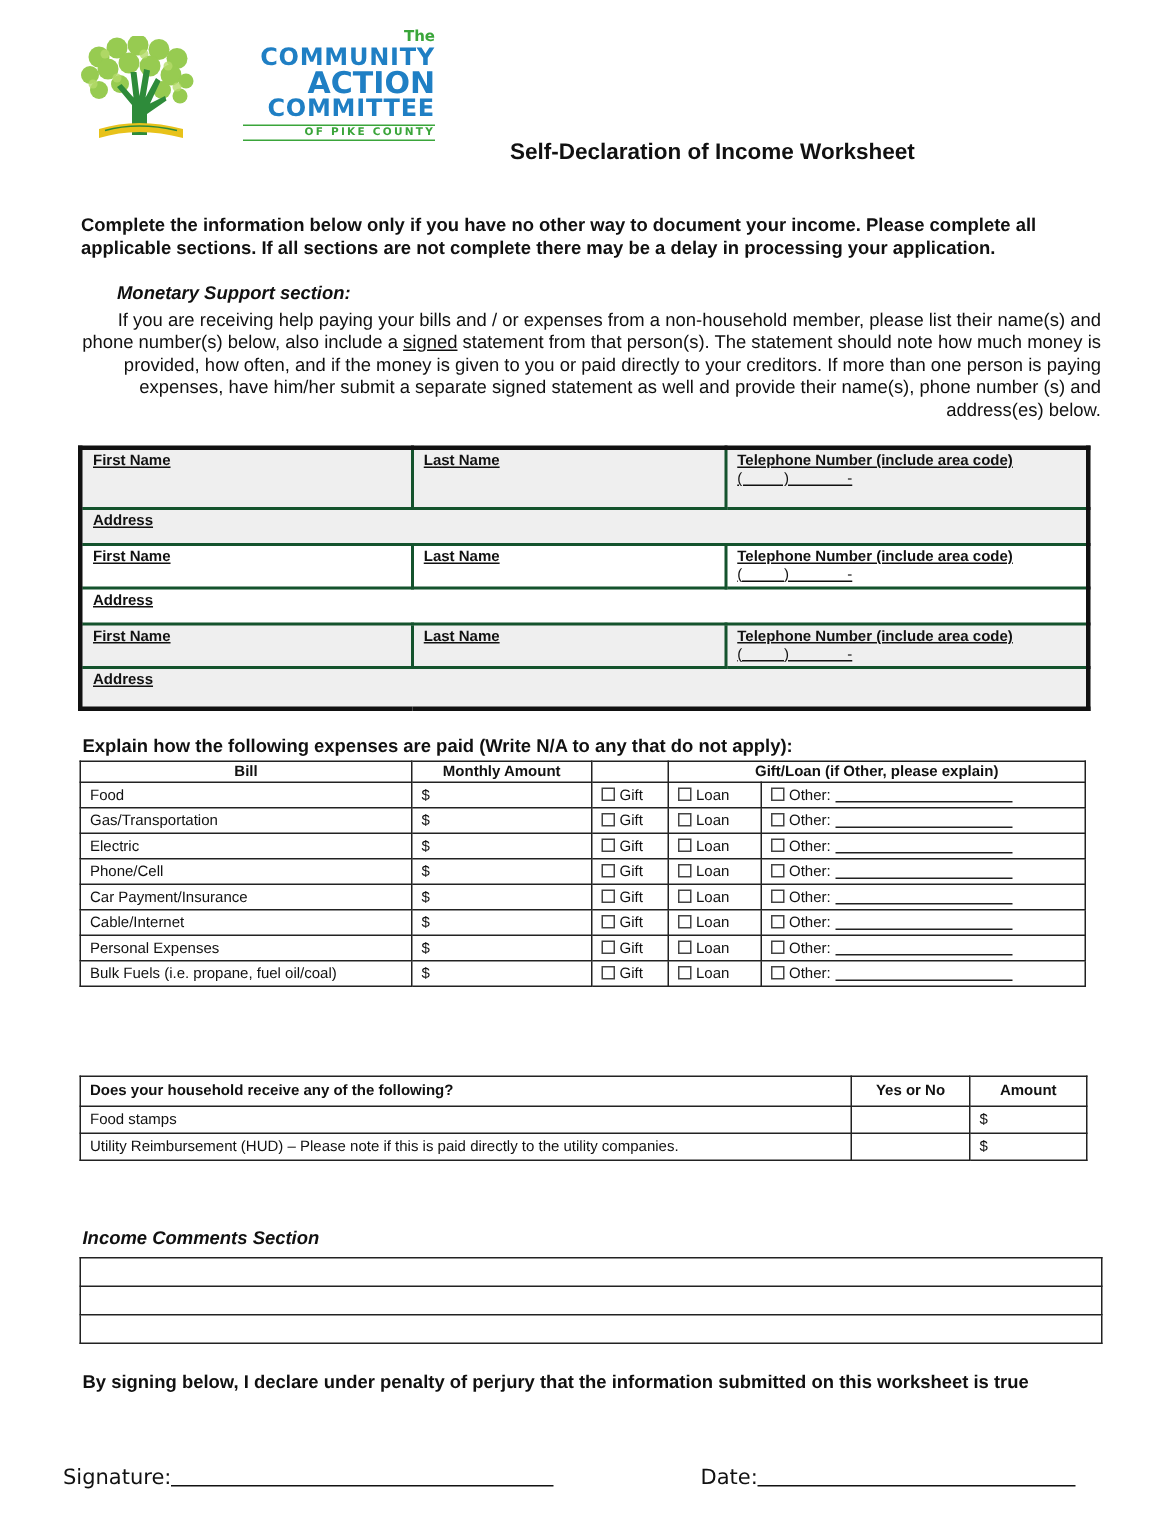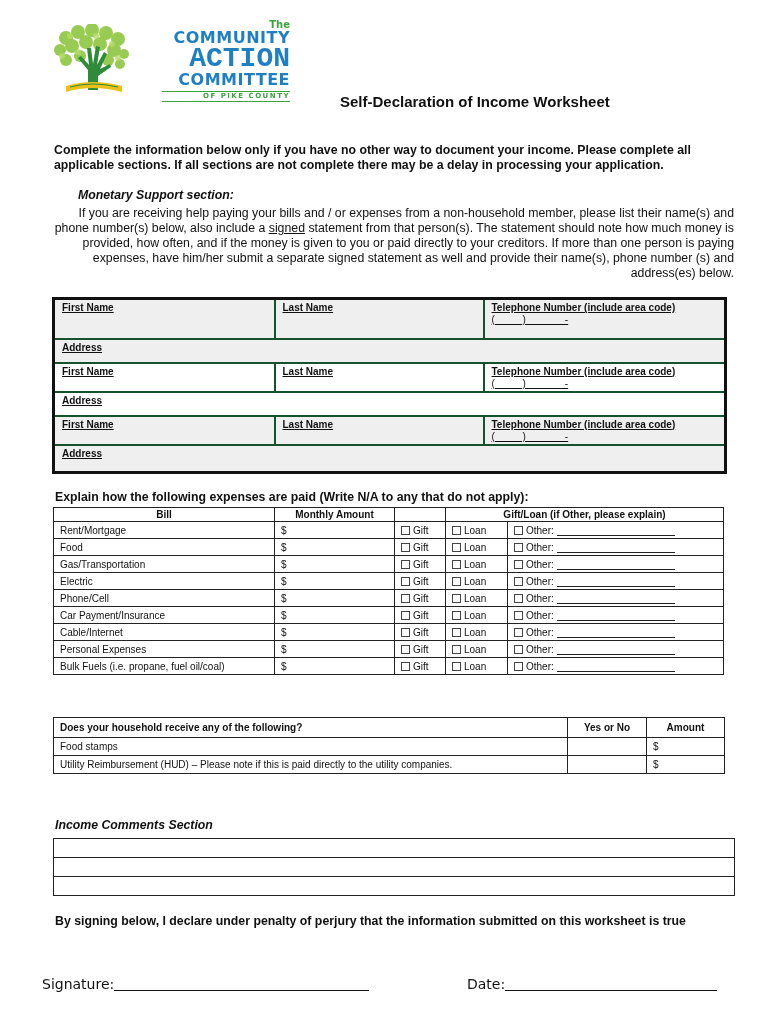--- a/index.html
+++ b/index.html
@@ -5,21 +5,21 @@
   * { box-sizing: border-box; margin: 0; padding: 0; }
   html, body { width: 770px; height: 1024px; background: #ffffff; overflow: hidden; }
   body { position: relative; font-family: "Liberation Sans", sans-serif; color: #111; }
 
   
   .logo { position: absolute; left: 52px; top: 20px; width: 210px; height: 82px; }
   .logo-tree { position: absolute; left: 0; top: 4px; width: 80px; height: 78px; }
   .logo-text { position: absolute; left: 82px; top: 0; width: 128px; text-align: right; font-family: "DejaVu Sans", sans-serif; font-weight: bold; line-height: 1; margin-left: 28px; }
   .logo-the { color: #3aa53a; font-size: 10px; margin-left: 18px; }
   .logo-community { color: #1f7fc4; font-size: 16px; letter-spacing: 0.5px; }
-  .logo-action { color: #1f7fc4; font-size: 28px; letter-spacing: 0px; margin-top: -1px; font-family: Liberation Mono, monospace; }
+  .logo-action { color: #1f7fc4; font-size: 20px; letter-spacing: 0px; margin-top: -1px; }
   .logo-committee { color: #1f7fc4; font-size: 16px; letter-spacing: 0.5px; margin-top: -1px; }
   .logo-pike { color: #3aa53a; font-size: 7px; letter-spacing: 1.5px; margin-top: 3px; border-top: 1px solid #3aa53a; border-bottom: 1px solid #3aa53a; padding: 1px 0; }
 
   .title { position: absolute; left: 340px; top: 93px; font-size: 15px; font-weight: bold; }
 
   .intro { position: absolute; left: 54px; top: 143px; width: 680px; font-size: 12.3px; font-weight: bold; line-height: 15px; }
   .monetary-heading { position: absolute; left: 54px; top: 188px; font-size: 12.3px; font-weight: bold; font-style: italic; margin-left: 24px; }
   .monetary-text { position: absolute; left: 54px; top: 206px; width: 680px; font-size: 12.3px; line-height: 15px; text-align: right; }
   .monetary-text u { text-decoration: underline; }
 
@@ -154,27 +154,20 @@
   <thead>
     <tr>
       <th>Bill</th>
       <th>Monthly Amount</th>
       <th></th>
       <th colspan="2">Gift/Loan (if Other, please explain)</th>
     </tr>
   </thead>
   <tbody id="expenses-body">
       <tr>
-        <td><span>Rent/Mortgage</span></td>
-        <td><span>$</span></td>
-        <td><span class="cb"></span><span>Gift</span></td>
-        <td><span class="cb"></span><span>Loan</span></td>
-        <td><span class="cb"></span><span>Other:</span> <span class="blank-line" style="width:118px"></span></td>
-      </tr>
-      <tr>
         <td><span>Food</span></td>
         <td><span>$</span></td>
         <td><span class="cb"></span><span>Gift</span></td>
         <td><span class="cb"></span><span>Loan</span></td>
         <td><span class="cb"></span><span>Other:</span> <span class="blank-line" style="width:118px"></span></td>
       </tr>
       <tr>
         <td><span>Gas/Transportation</span></td>
         <td><span>$</span></td>
         <td><span class="cb"></span><span>Gift</span></td>

